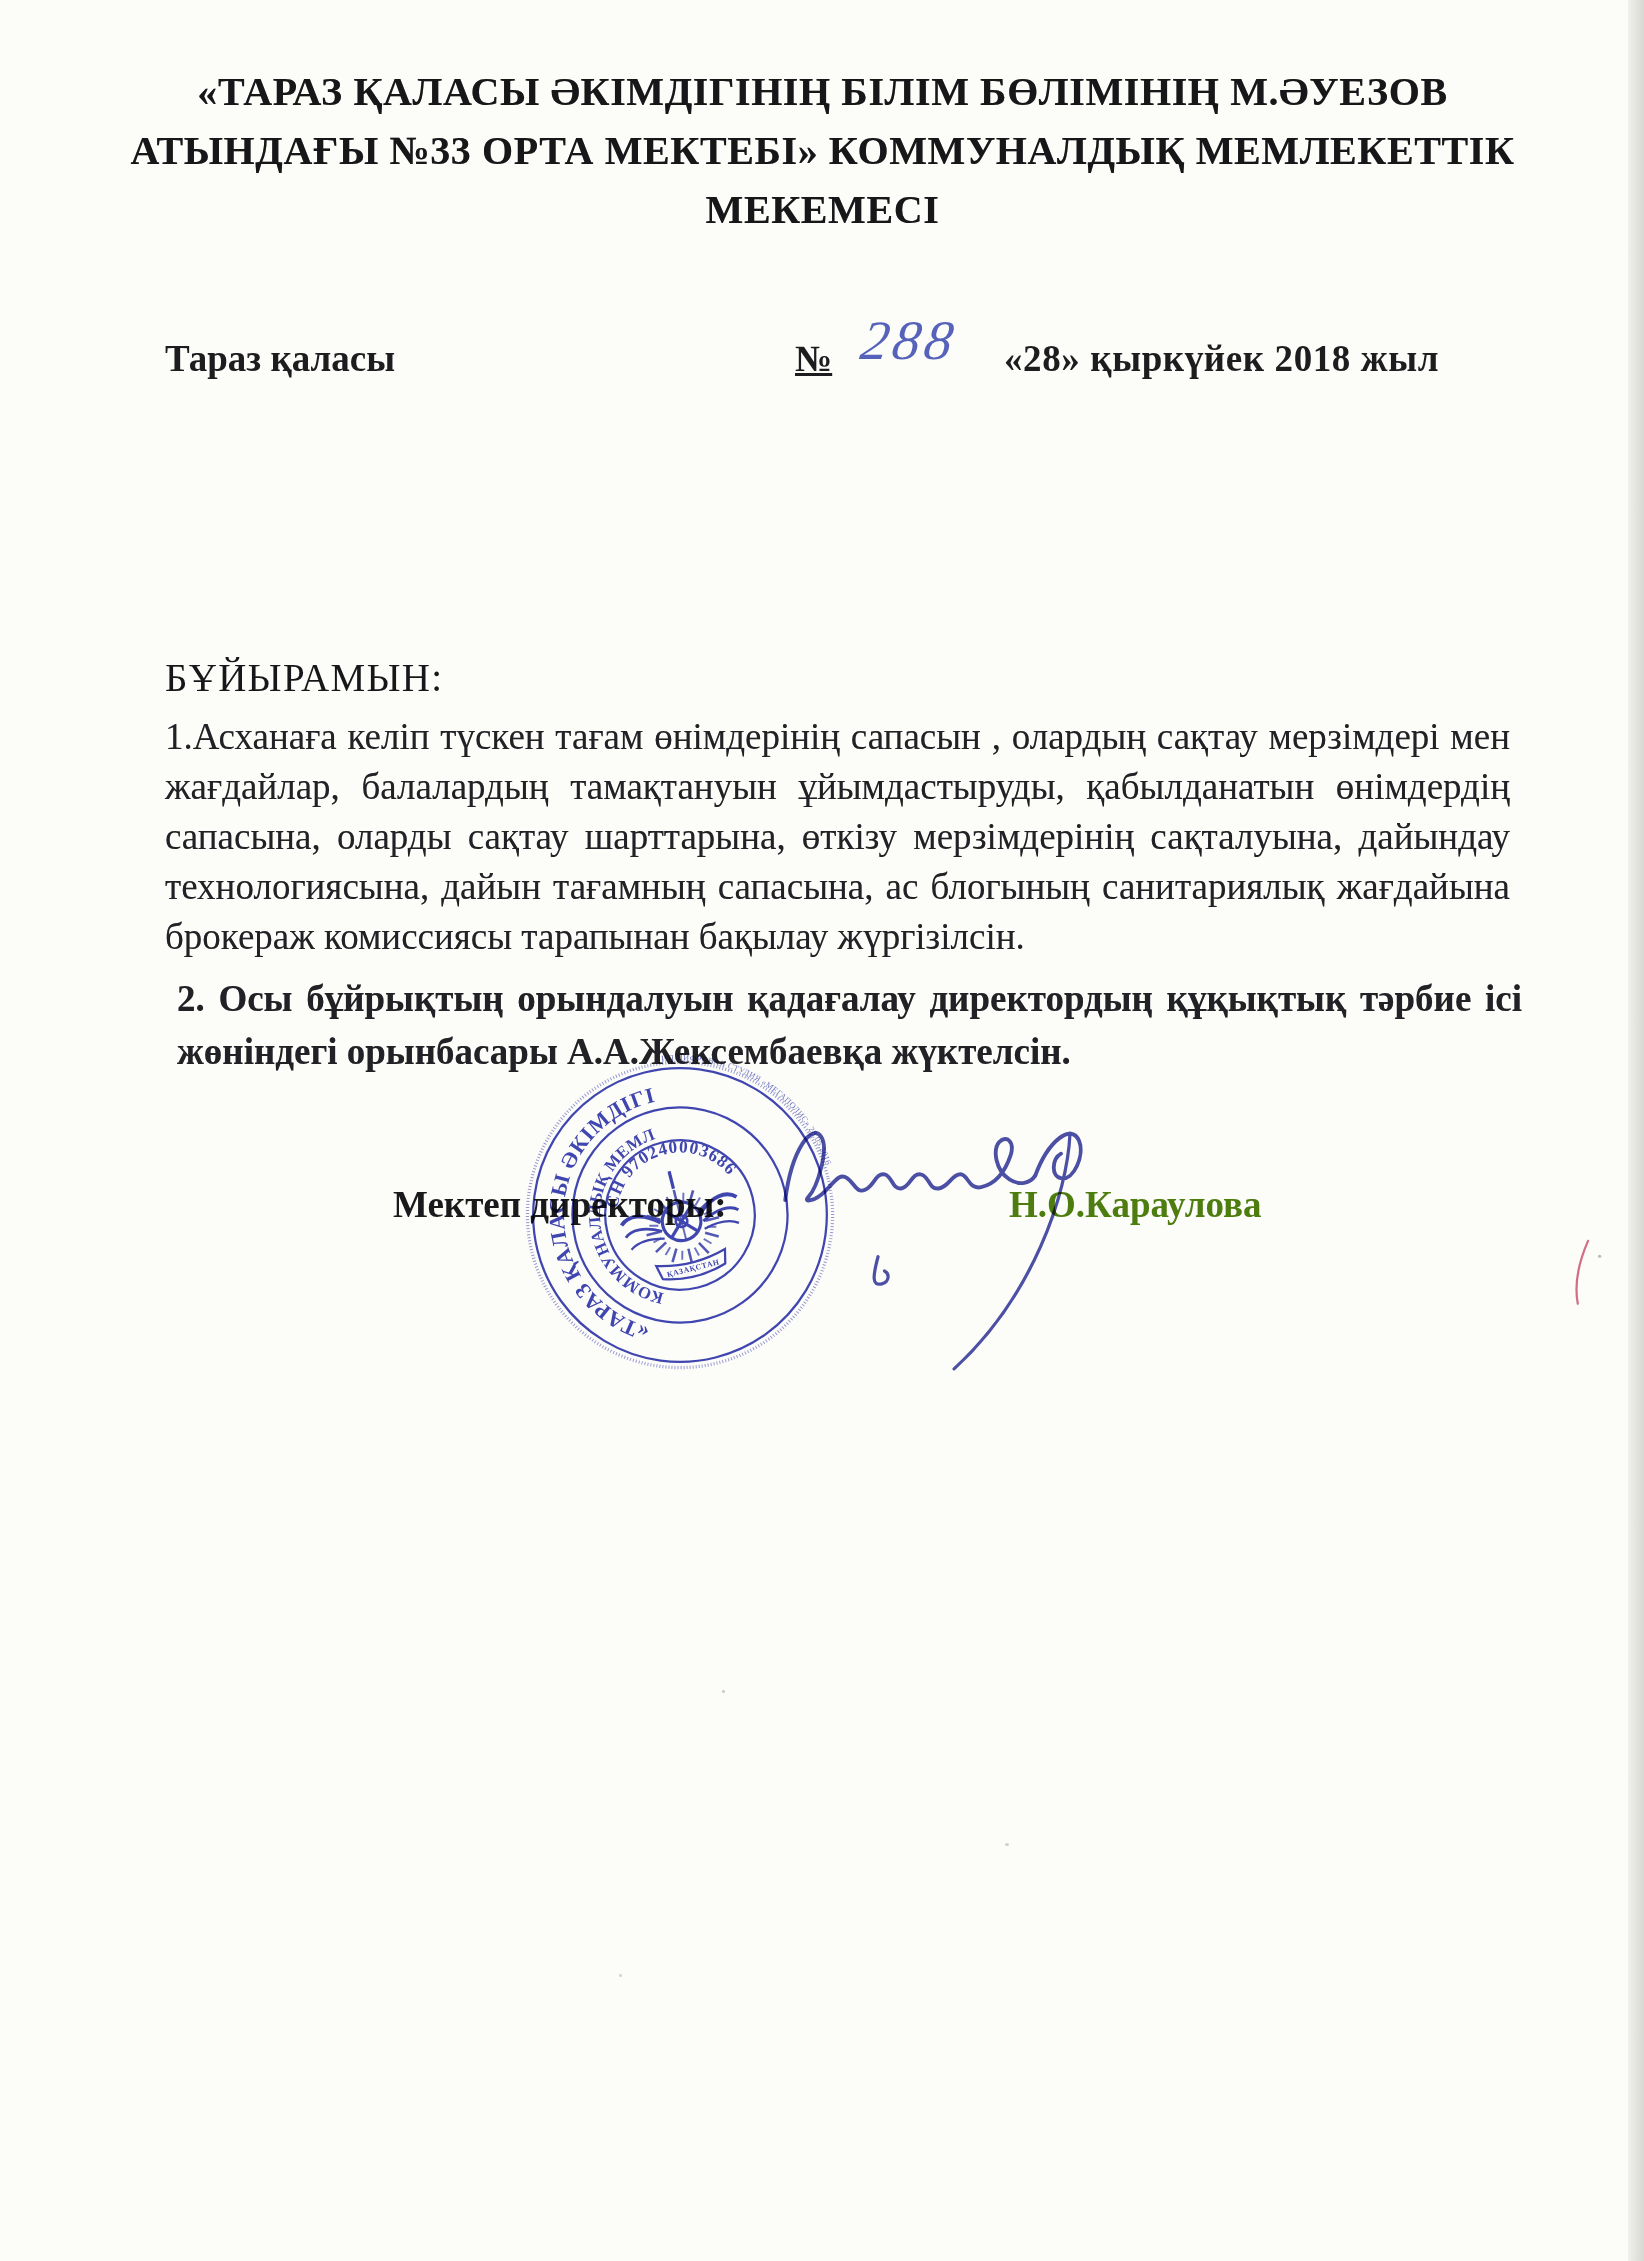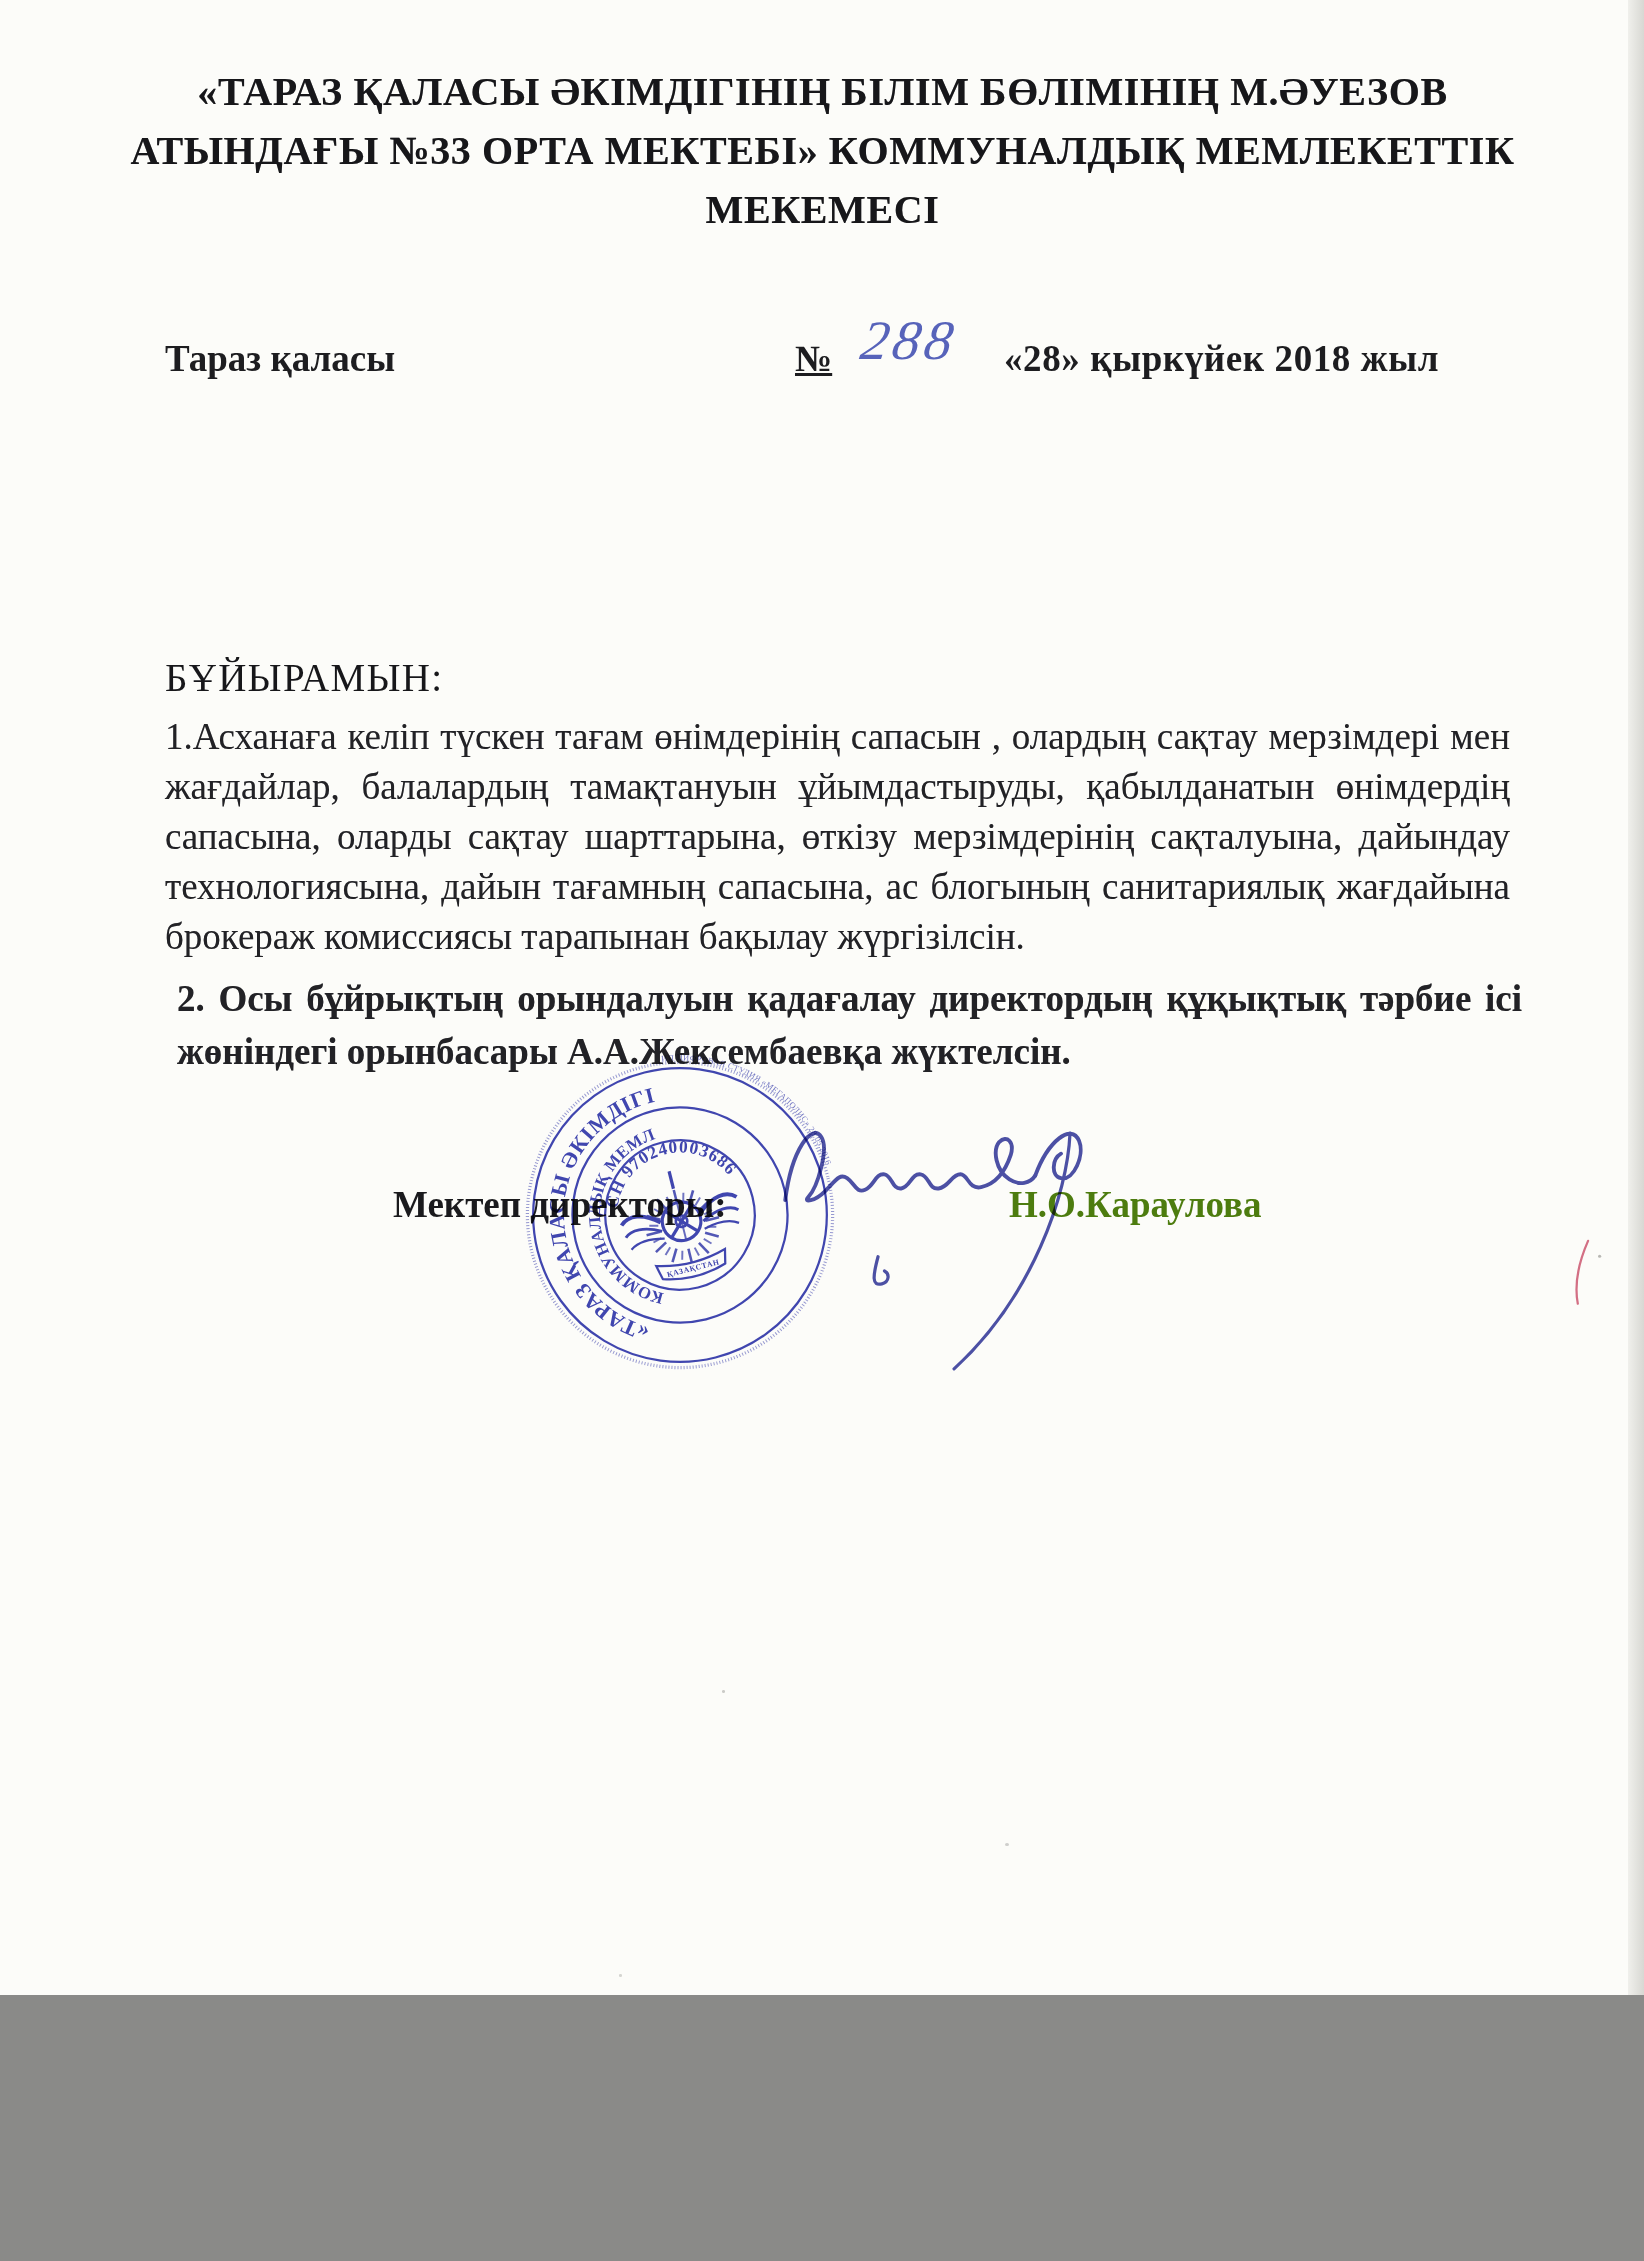--- a/index.html
+++ b/index.html
@@ -1,18 +1,18 @@
 <!DOCTYPE html>
 <html style="font-size:10.3px"><head>
 <meta charset="utf-8">
 <style>
   html,body{margin:0;padding:0;background:#8a8a88;}
   .page{
     position:relative;
-    width:1645px;height:1995px;
+    width:1645px;height:2261px;
     margin:0 auto;
     background:#fcfcf9;
     overflow:hidden;
     font-family:"Liberation Serif","DejaVu Serif",serif;
     color:#1d1d20;
   }
   .abs{position:absolute;}
   .title-block{
     top:62px;left:0;width:1645px;
     text-align:center;

